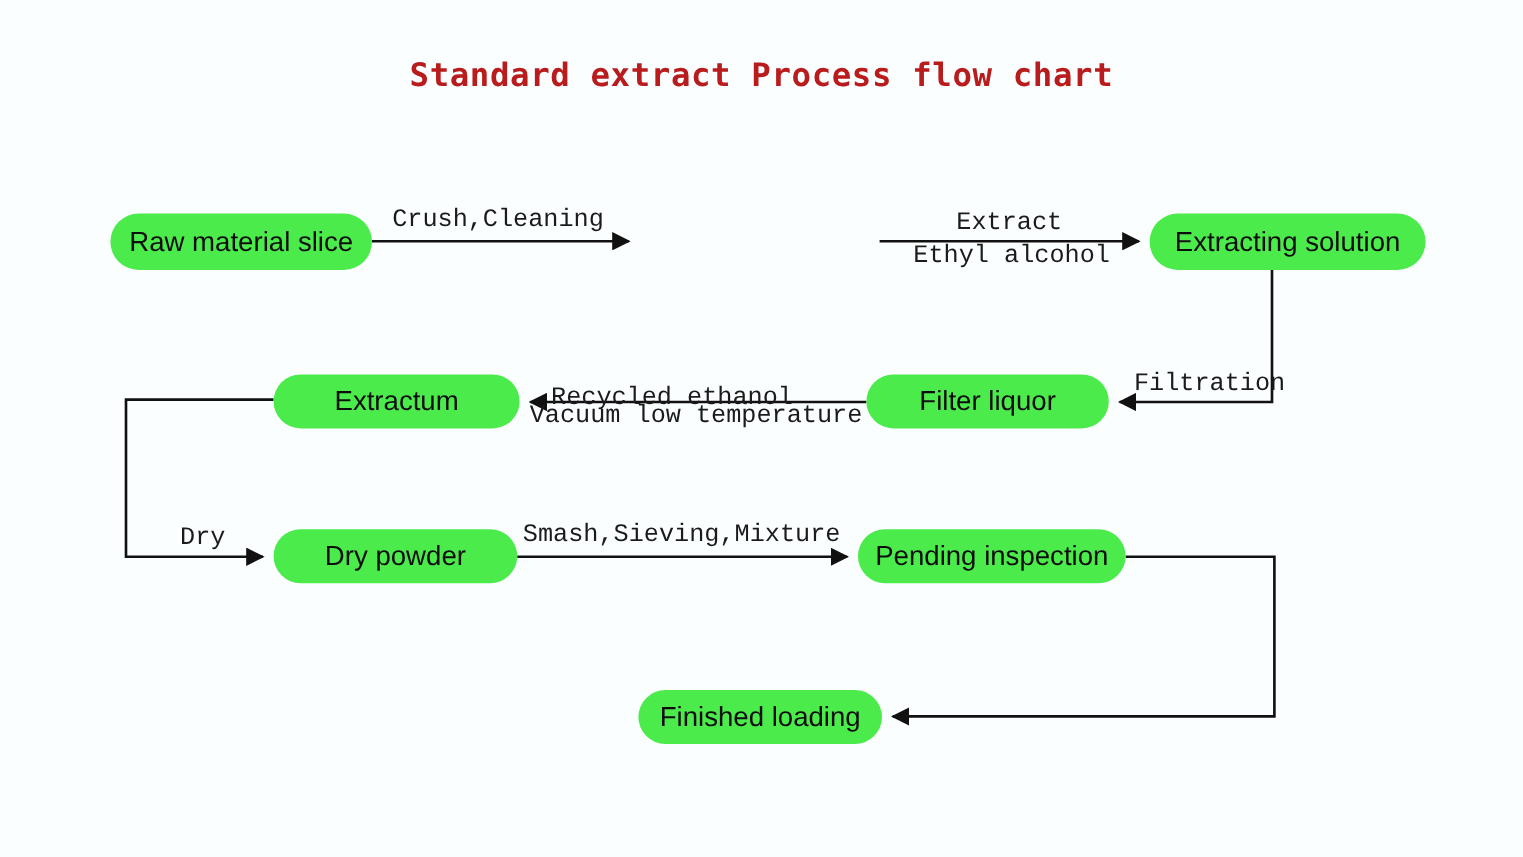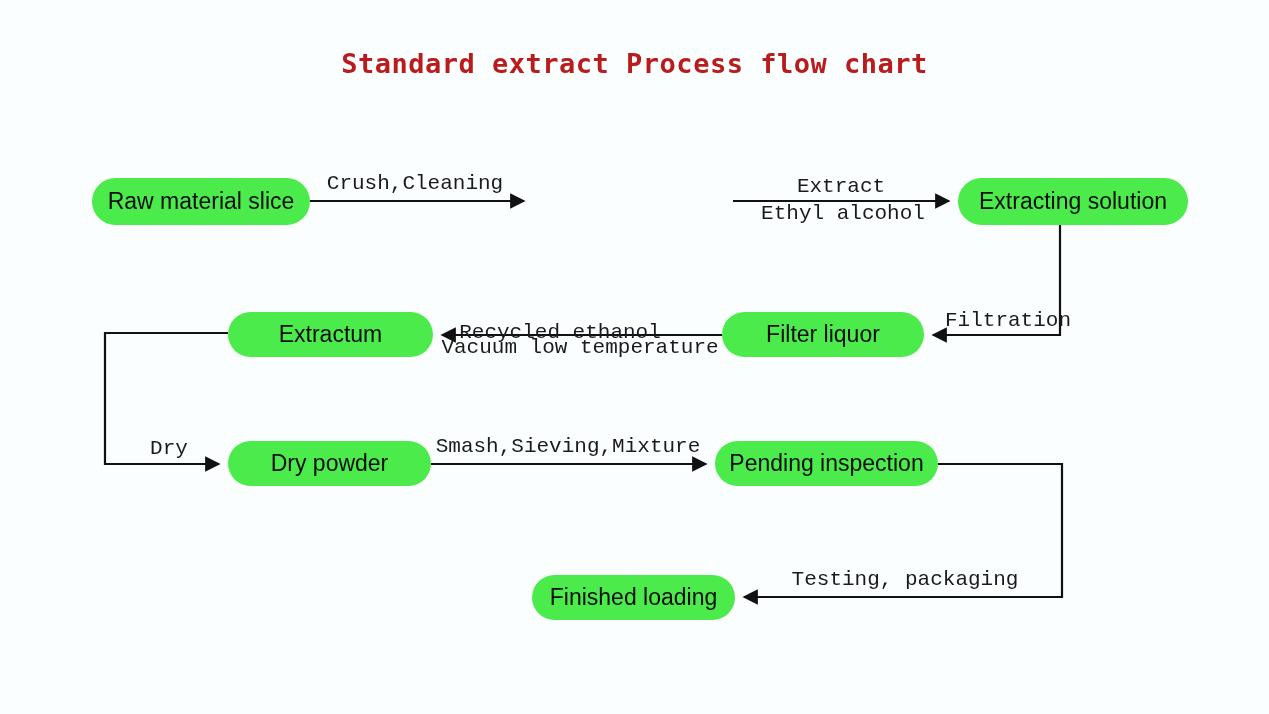--- a/index.html
+++ b/index.html
@@ -148,15 +148,14 @@
   <div class="edge-label center" style="left:1008px; top:310px;">Filtration</div>
 
   <div class="edge-label center" style="left:560px; top:308px;margin-top:14px;">Recycled ethanol</div>
 
   <div class="edge-label center" style="left:580px; top:337px;">Vacuum low temperature</div>
 
   <div class="edge-label center" style="left:169px; top:438px;">Dry</div>
 
   <div class="edge-label center" style="left:568px; top:436px;">Smash,Sieving,Mixture</div>
 
-  <div class="edge-label center" style="left:905px; top:569px;">Testing, packaging</div>
 
 </div>
 
 </body></html>

